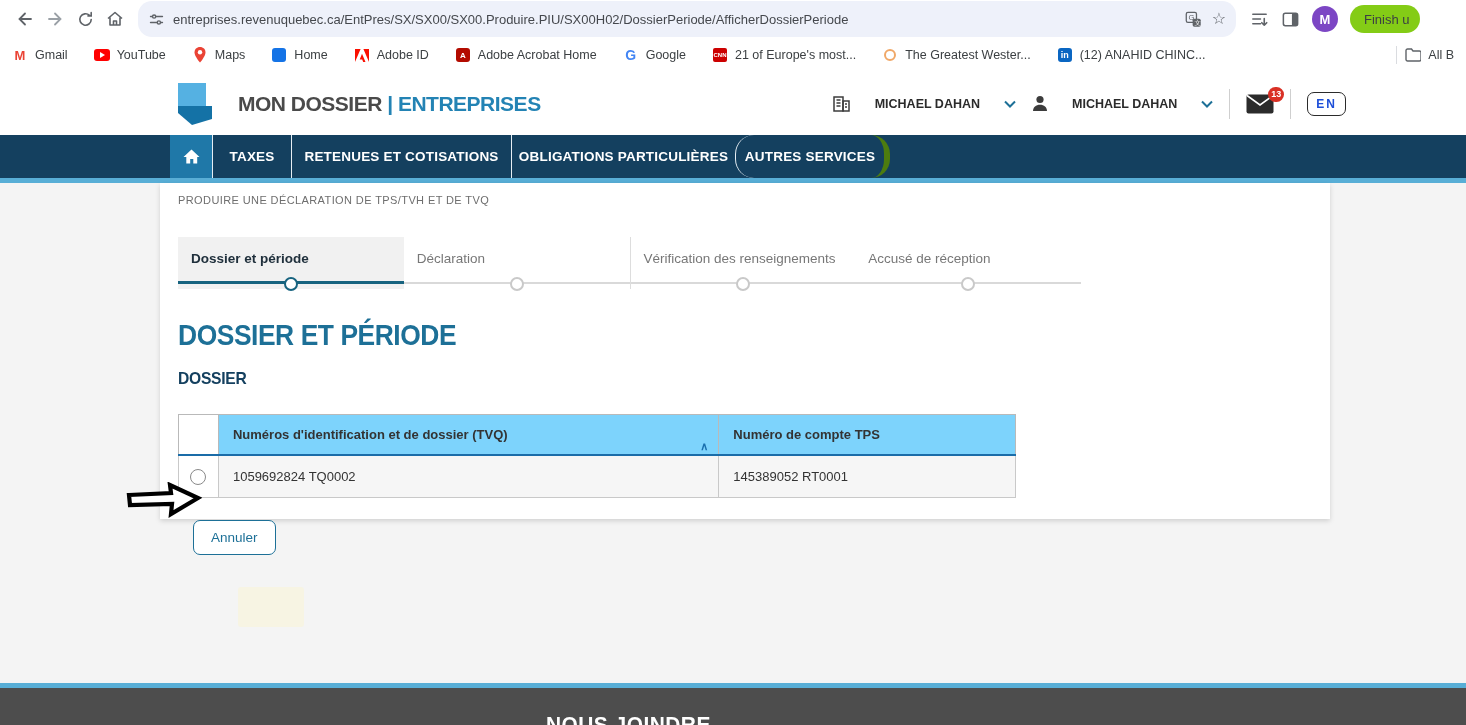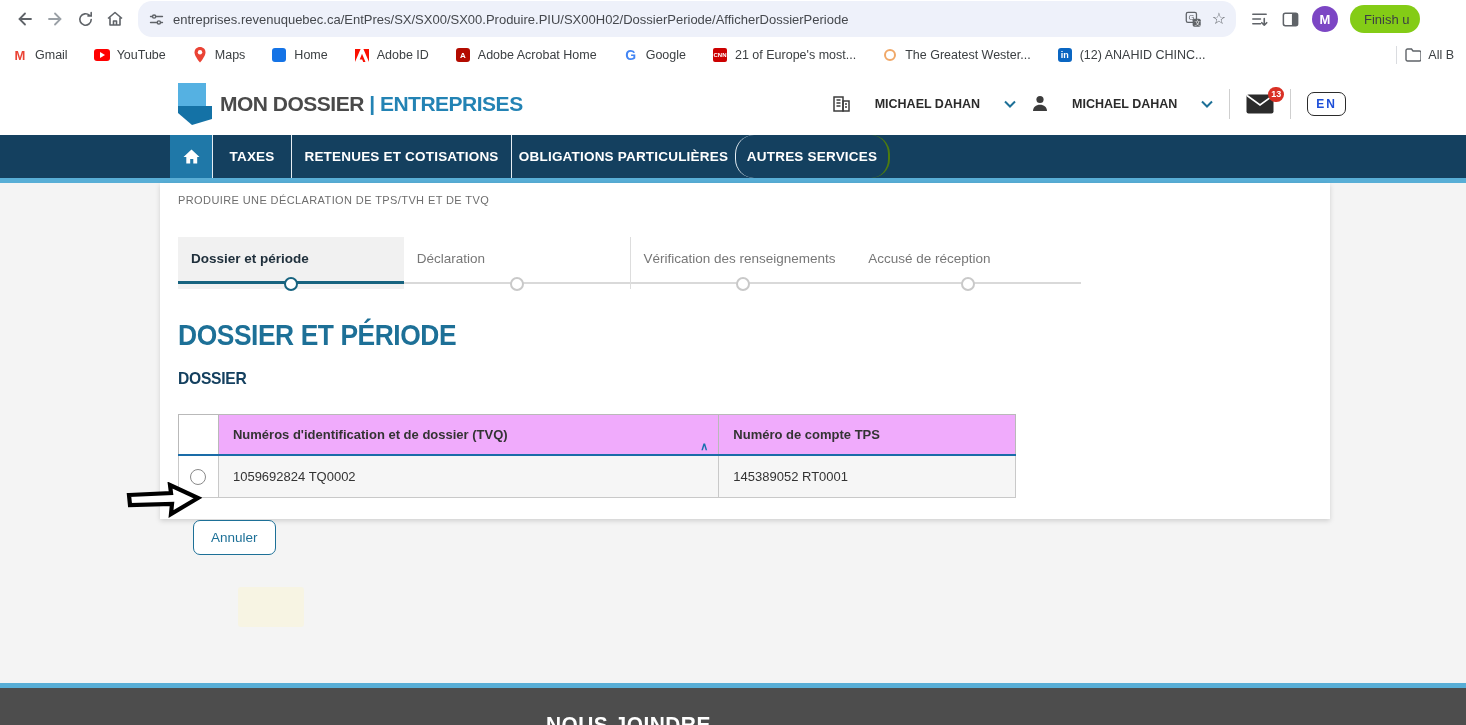--- a/index.html
+++ b/index.html
@@ -30,39 +30,39 @@
   .red-sq { width:14px; height:14px; background:#b30b00; border-radius:3px; color:#fff; font-size:8px; display:flex; align-items:center; justify-content:center; }
   .cnn-sq { width:14px; height:14px; background:#cc0000; border-radius:2px; color:#fff; font-size:6px; font-weight:bold; display:flex; align-items:center; justify-content:center; }
   .g-letter { color:#4285f4; font-size:14px; font-weight:bold; }
   .ring { width:12px; height:12px; border:2.5px solid #f0a868; border-radius:50%; }
   .li-sq { width:14px; height:14px; background:#0a66c2; border-radius:3px; color:#fff; font-size:9px; font-weight:bold; display:flex; align-items:center; justify-content:center; }
   .bm-right { margin-left:auto; display:flex; align-items:center; gap:8px; }
   .bm-divider { width:1px; height:18px; background:#dadce0; }
 
   
   .site-header { height:63px; background:#fff; display:flex; align-items:center; padding-left:170px; }
-  .logo-wrap { display:flex; align-items:center; gap:4px; }
+  .logo-wrap { display:flex; align-items:center; gap:22px; }
   .logo-text { font-size:21px; font-weight:bold; letter-spacing:-0.5px; white-space:nowrap; }
   .logo-text .t1 { color:#4a4a4a; }
   .logo-text .t2 { color:#2383b4; }
   .hdr-right { margin-left:auto; margin-right:120px; display:flex; align-items:center; gap:16px; }
   .hdr-menu { display:flex; align-items:center; gap:24px; font-size:12.5px; font-weight:bold; color:#2b2b2b; white-space:nowrap; }
   .hdr-div { width:1px; height:30px; background:#cfcfcf; }
   .mail-wrap { position:relative; }
   .mail-badge { position:absolute; top:-7px; right:-10px; background:#d93025; color:#fff; font-size:9px; font-weight:bold;
     min-width:16px; height:15px; border-radius:8px; display:flex; align-items:center; justify-content:center; padding:0 3px; }
   .lang-btn { border:1.6px solid #2b2b2b; border-radius:7px; padding:4px 8px; font-size:12px; font-weight:bold;
     color:#1d4ed8; letter-spacing:2px; }
 
   
   .main-nav { height:43px; background:#14405f; display:flex; padding-left:170px; }
   .nav-home { width:42px; background:#1f78a8; display:flex; align-items:center; justify-content:center; }
   .nav-item { display:flex; align-items:center; justify-content:center; color:#fff; font-size:13.5px; font-weight:bold;
     border-left:1px solid #e6eef4; white-space:nowrap; letter-spacing:0.2px; }
-  .nav-item:last-child { border-right:2px solid #4d7c0f;border-radius:19px; }
+  .nav-item:last-child { border-right:6px solid #4d7c0f;border-radius:19px; }
   .cyan-strip { height:5px; background:#58aed6; }
 
   
   .page-area { position:relative; height:500px; background:#f4f4f4; }
   .card { position:absolute; left:160px; top:0; width:1170px; height:336px; background:#fff;
     box-shadow:0 2px 5px rgba(0,0,0,.15); padding-left:18px; }
   .breadcrumb { padding-top:11px; font-size:11px; color:#6e6e6e; letter-spacing:0.4px; }
 
   .stepper { margin-top:31px; width:903px; height:52px; display:flex; }
   .seg { position:relative; width:225.75px; height:52px; }
@@ -75,21 +75,21 @@
     border-radius:50%; background:#fff; border:2px solid #c9c9c9; }
   .seg.active .seg-circle { border-color:#17637f; }
   .seg.divided { border-left:1px solid #ddd; }
 
   .h1 { margin-top:29px; color:#1d7097; font-size:30px; font-weight:bold; letter-spacing:-0.5px;
     transform:scaleX(0.88); transform-origin:0 50%; white-space:nowrap; }
   .h2 { margin-top:17px; color:#14405f; font-size:17px; font-weight:bold; letter-spacing:-0.3px;
     transform:scaleX(0.92); transform-origin:0 50%; }
 
   table.dossier { margin-top:25px; border-collapse:collapse; width:838px; }
-  .dossier th { background:#f0abfc; height:40px; font-size:13px; color:#333; text-align:left; padding-left:14px;
+  .dossier th { background:#7dd3fc; height:40px; font-size:13px; color:#333; text-align:left; padding-left:14px;
     border:1px solid #b9b9b9; border-bottom:2px solid #1a6ca8; position:relative; }
   .dossier td { height:43px; font-size:13px; color:#333; padding-left:14px; border:1px solid #c9c9c9; background:#f6f6f6; }
   .dossier .radio-cell { width:40px; background:#fff; text-align:center; padding-left:0; }
   .sort-caret { position:absolute; right:10px; bottom:1px; color:#1a6fae; font-size:11px; font-weight:bold; }
   .radio { width:16px; height:16px; border:1.5px solid #8a8a8a; border-radius:50%; background:#fff; display:inline-block; vertical-align:middle; }
 
   .cancel-btn { margin:22px 0 0 15px; display:inline-block; background:#fff; border:1.3px solid #1d7097; color:#1d7097;
     border-radius:7px; padding:9px 17px; font-size:13.5px; font-family:"Liberation Sans",sans-serif; }
 
   .watermark { position:absolute; left:78px; top:404px; width:66px; height:40px; background:#faf3cf; opacity:0.45; border-radius:3px; }

